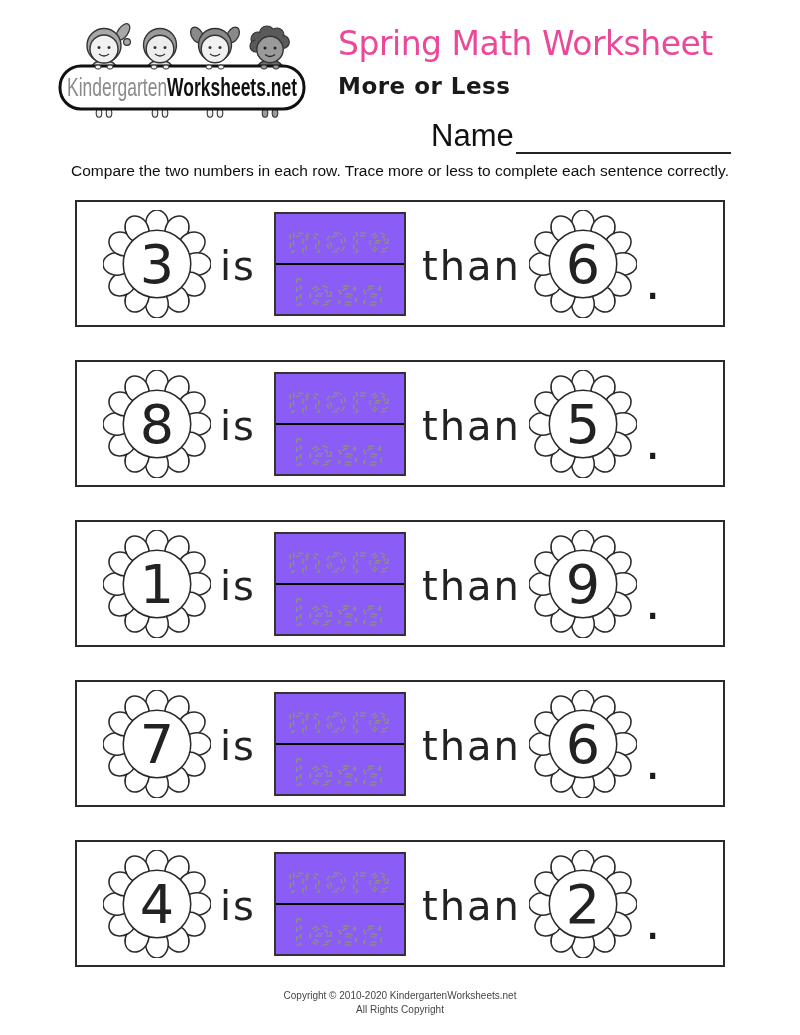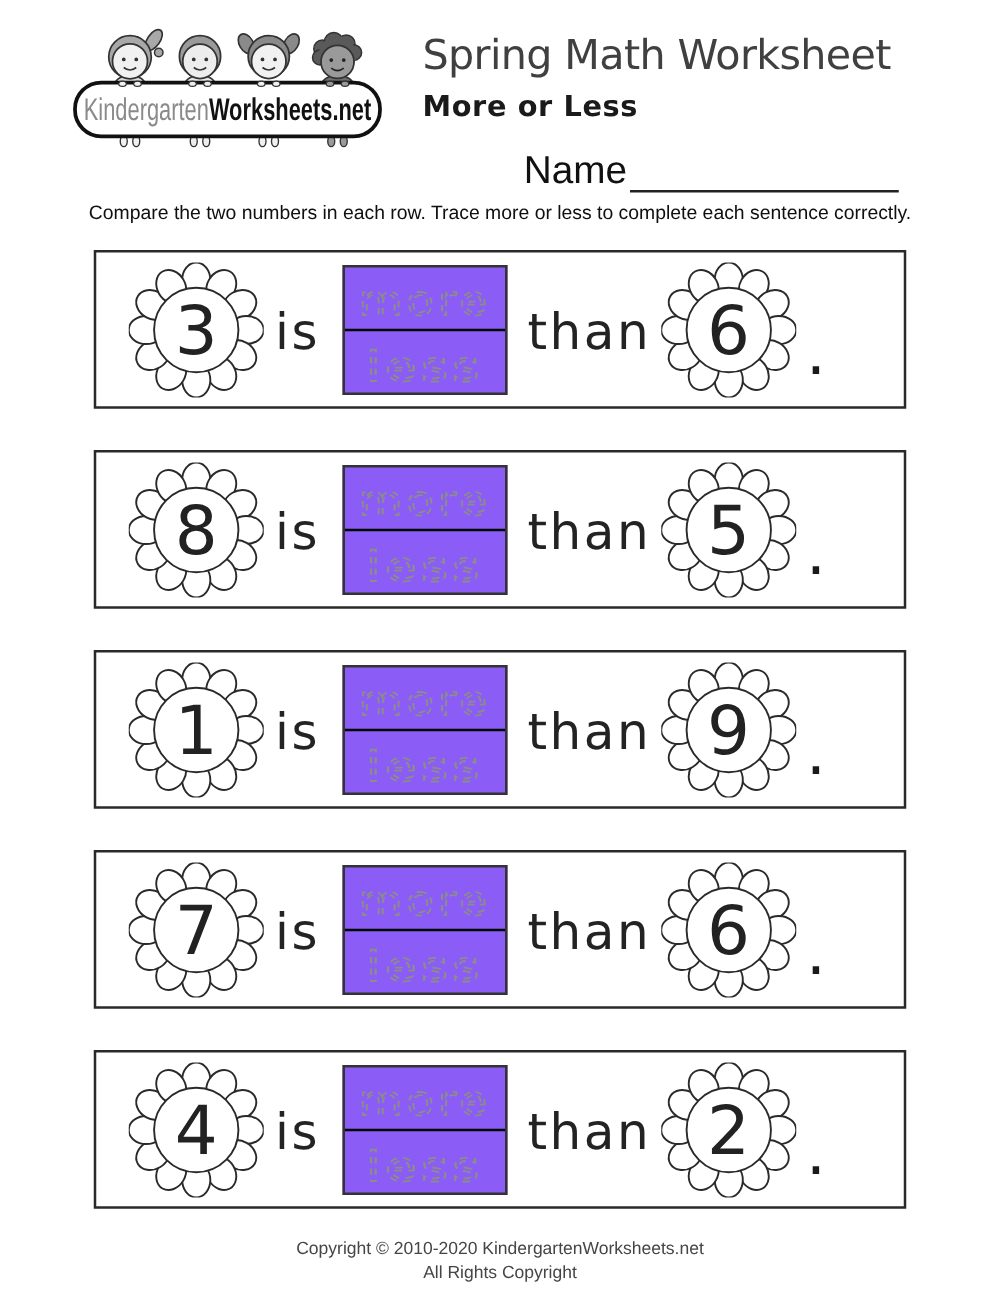--- a/index.html
+++ b/index.html
@@ -9,28 +9,28 @@
   }
   
   .logo{position:absolute;left:57px;top:12px;width:252px;height:112px;}
   .site-url{
     position:absolute;left:58px;top:124px;width:252px;text-align:center;
     font-size:17px;color:#7a7a7a;letter-spacing:.3px;
   }
   .title-block{position:absolute;left:338px;top:24px;}
   .page-title{
     margin:0;font-family:"DejaVu Sans",sans-serif;font-weight:500;
-    font-size:33px;letter-spacing:-.5px;color:#404040;
+    font-size:33px;letter-spacing:-.5px;color:#ec4899;
   }
   .page-subtitle{
     margin:10px 0 0 0;font-family:"DejaVu Sans",sans-serif;
     font-size:23px;font-weight:bold;letter-spacing:.5px;color:#1a1a1a;
   }
   .name-line{
-    position:absolute;left:419px;top:116px;width:300px;display:flex;align-items:flex-end;
+    position:absolute;left:431px;top:116px;width:300px;display:flex;align-items:flex-end;
     font-size:31px;color:#111;
   }
   .name-blank{flex:1;border-bottom:2px solid #222;height:36px;margin-left:2px;}
   
   .instructions{
     position:absolute;top:162px;left:0;width:100%;margin:0;text-align:center;
     font-size:15.5px;color:#0f0f0f;
   }
   
   .rows{position:absolute;top:200px;left:75px;width:650px;}
@@ -66,21 +66,21 @@
     fill:none;stroke:#8c8c8c;stroke-width:1.45;stroke-dasharray:5 4;
   }
   .flower-right{margin-left:8px;}
   .period{
     font-family:"DejaVu Sans",sans-serif;font-size:50px;color:#1a1a1a;
     margin-left:8px;transform:translateY(18px);line-height:1;
   }
   
   .footer{
     position:absolute;top:989px;left:0;width:100%;text-align:center;
-    font-size:14px;color:#454545;line-height:1.35;
+    font-size:10px;color:#454545;line-height:1.35;
   }
   .hidden-defs{position:absolute;width:0;height:0;overflow:hidden;}
 </style>
 </head>
 <body>
 
 <svg class="hidden-defs" aria-hidden="true">
   <defs>
     <g id="flower-shape">
       <g fill="#ffffff" stroke="#2a2a2a" stroke-width="1.7">

